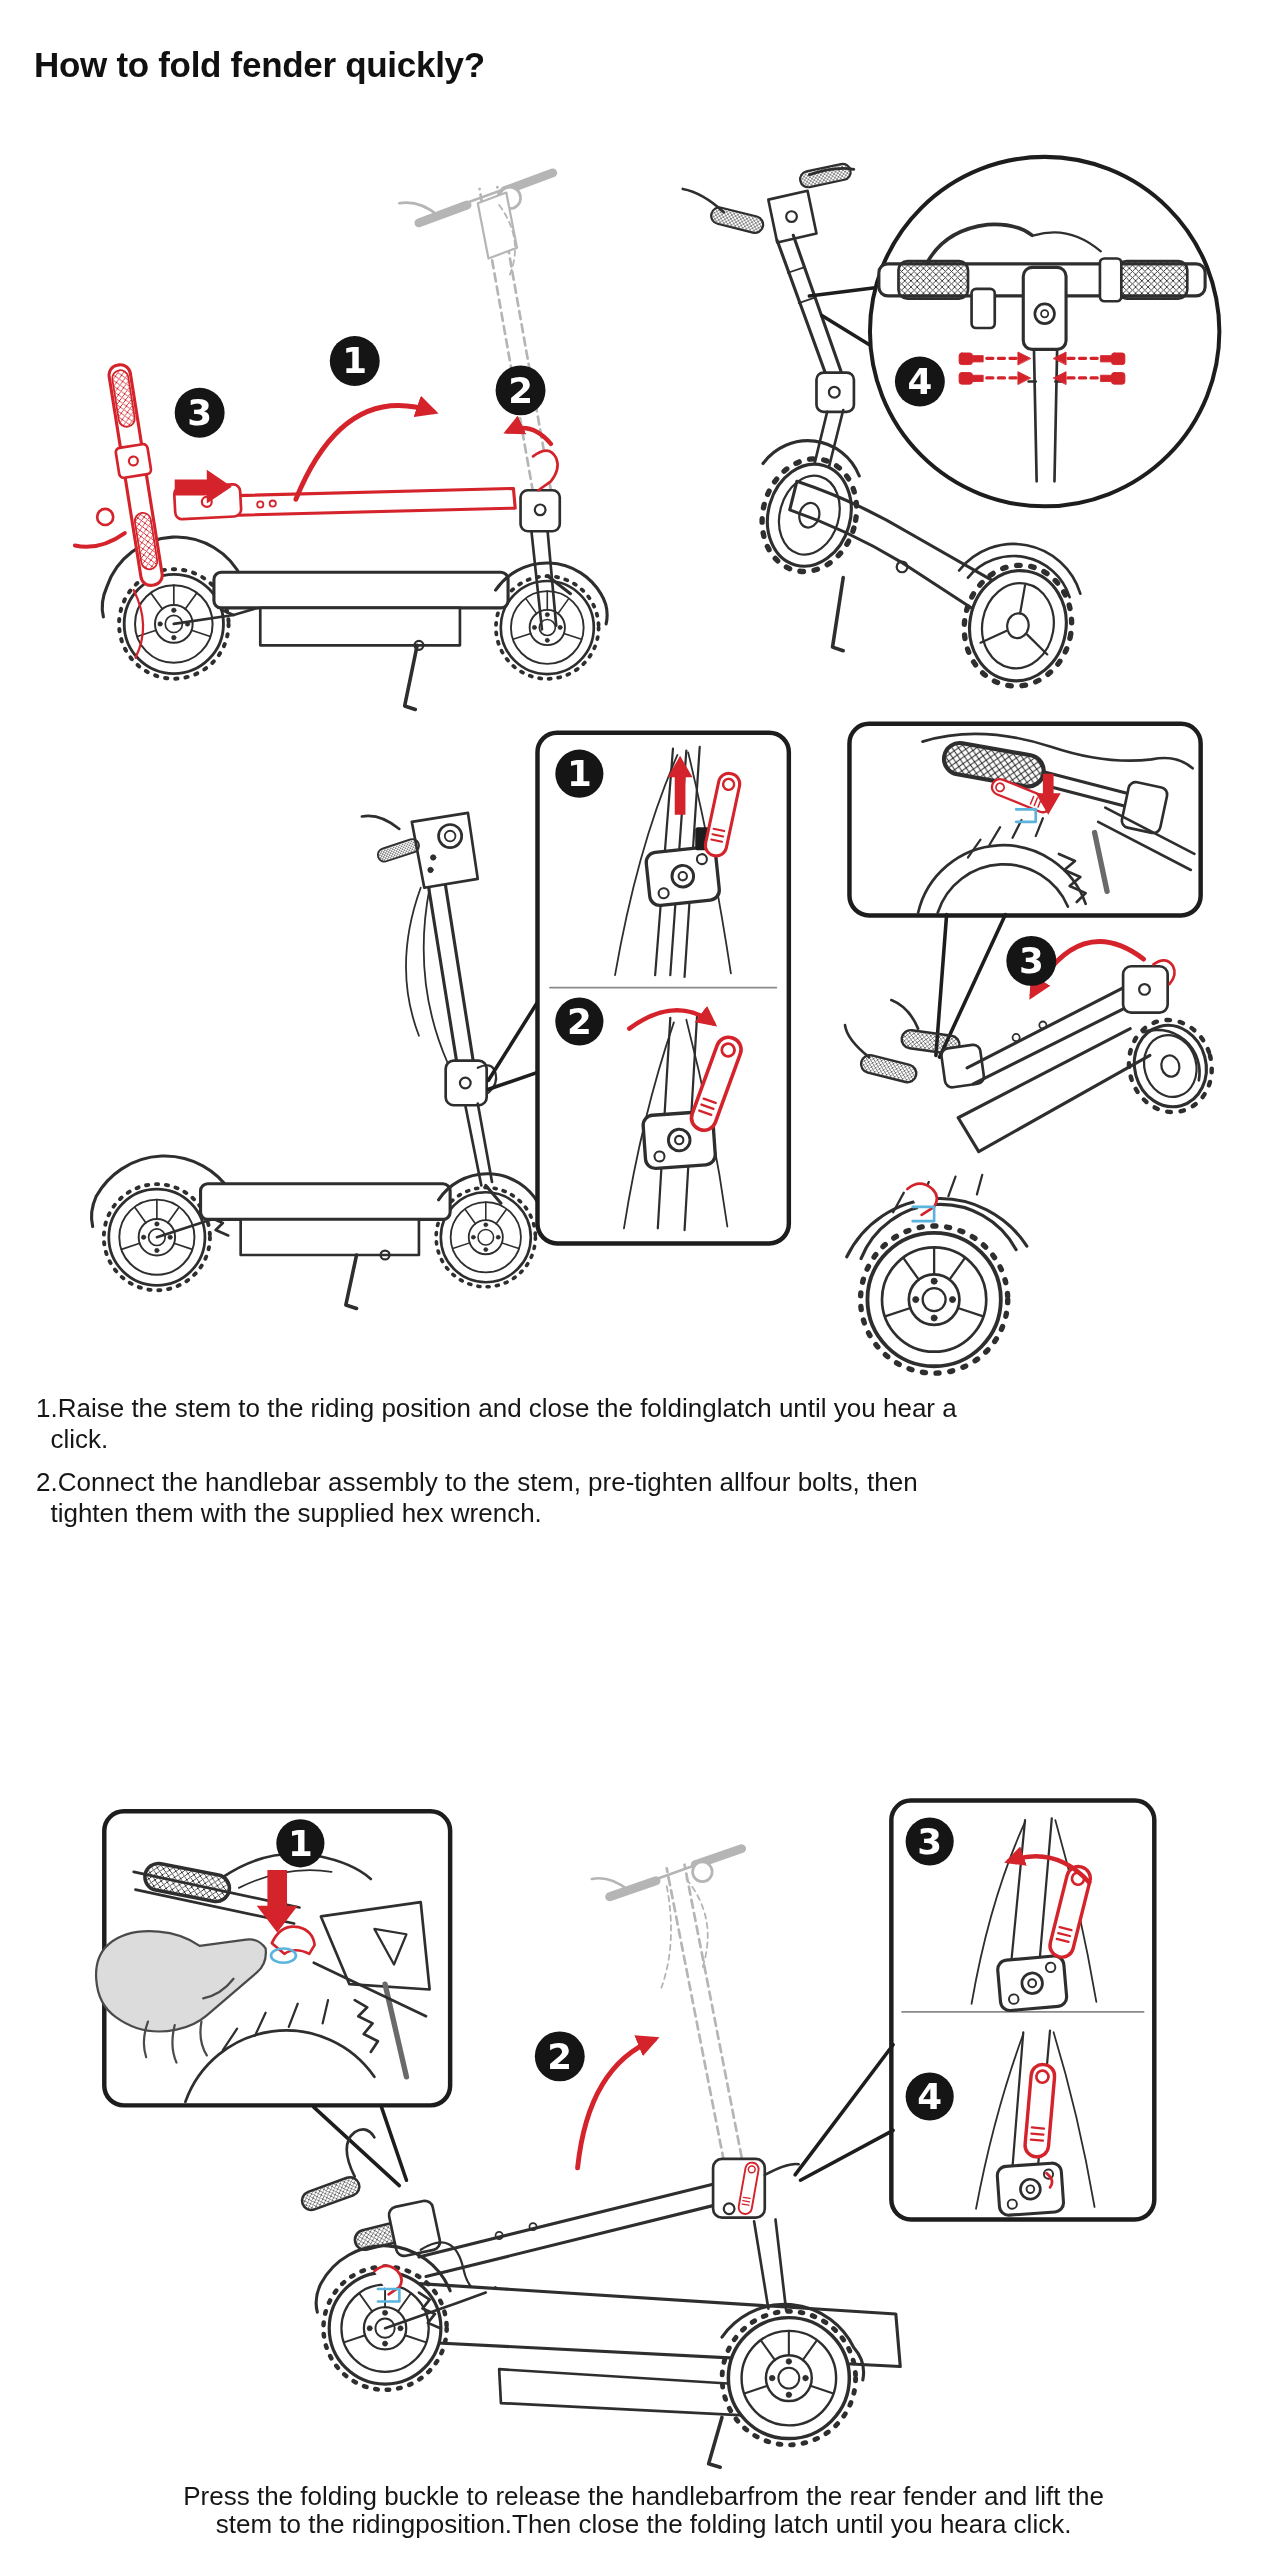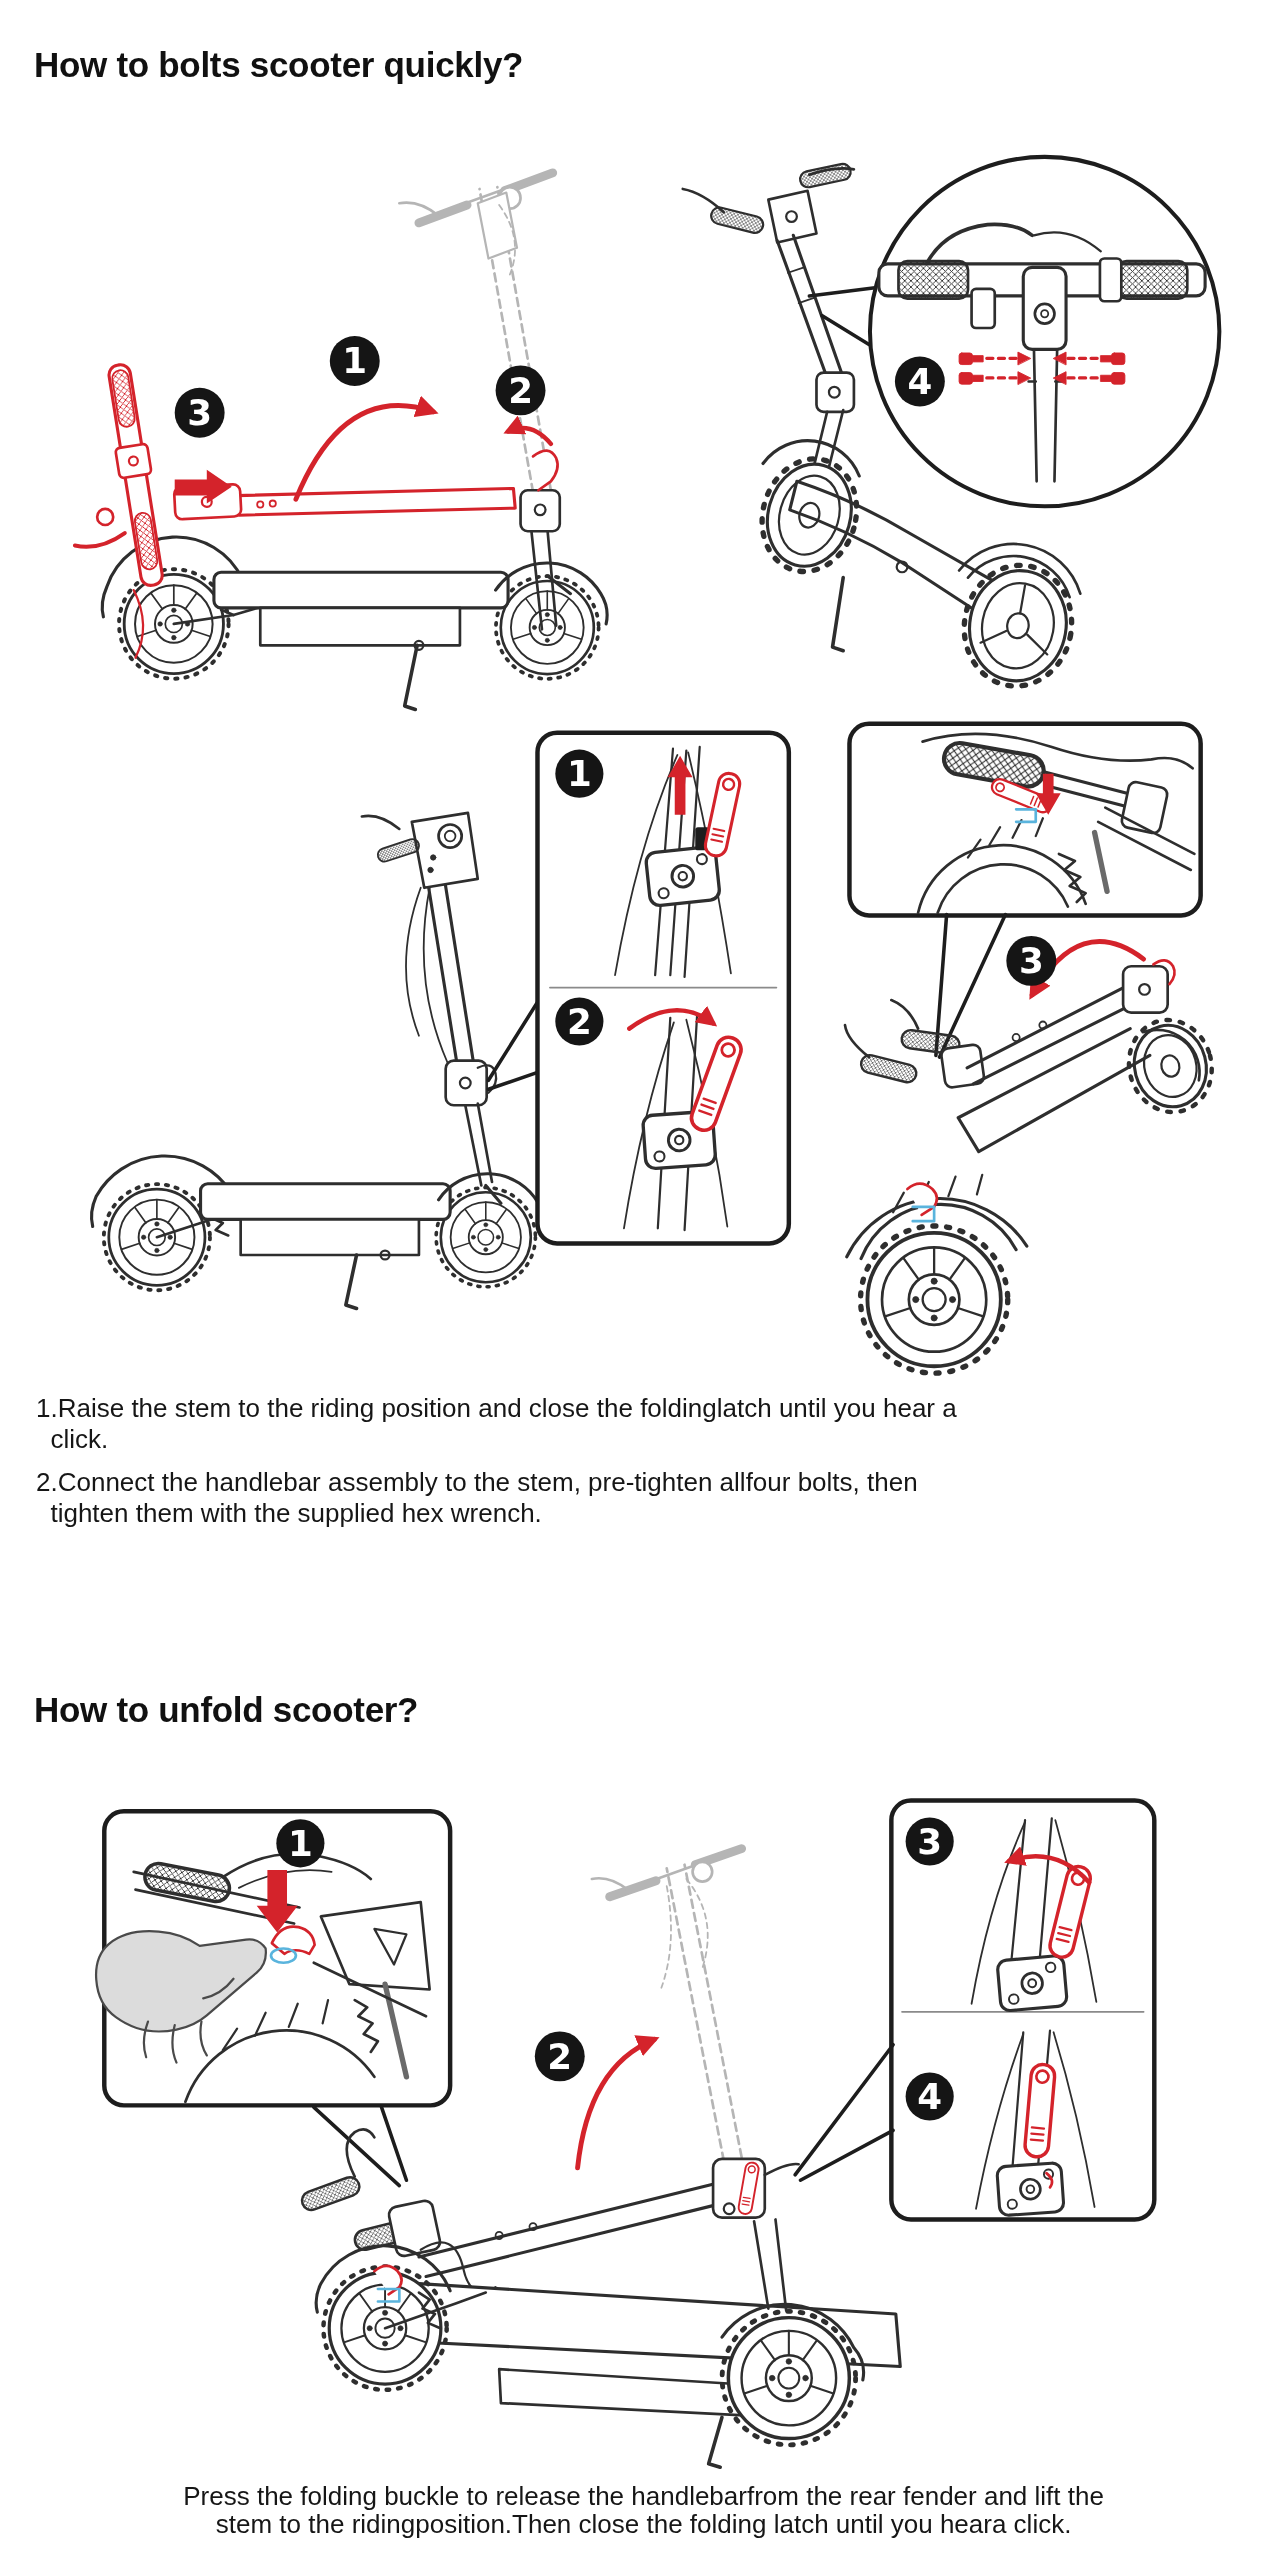--- a/index.html
+++ b/index.html
@@ -14,22 +14,21 @@
   .note{position:absolute;left:19.6px;top:2482px;width:1248px;text-align:center;
         font-size:26px;line-height:28px;white-space:pre-line;color:#161616;}
   .bnum{font:700 40px "DejaVu Sans","Liberation Sans",sans-serif;fill:#fff;text-anchor:middle;}
   svg{display:block;}
 </style>
 </head>
 <body>
 
 <div class="page">
 
-  <div class="sec-title" id="title-fold">How to bolts scooter quickly?</div>
-  <div class="sec-title" id="title-unfold">How to unfold scooter?</div>
+  <div class="sec-title" id="title-fold">How to fold fender quickly?</div>
 
   <div class="steps">
     <p class="step">1.Raise the stem to the riding position and close the foldinglatch until you hear a
 &nbsp;&nbsp;click.</p>
     <p class="step">2.Connect the handlebar assembly to the stem, pre-tighten allfour bolts, then
 &nbsp;&nbsp;tighten them with the supplied hex wrench.</p>
   </div>
 
   <div class="note">Press the folding buckle to release the handlebarfrom the rear fender and lift the
 stem to the ridingposition.Then close the folding latch until you heara click.</div>

